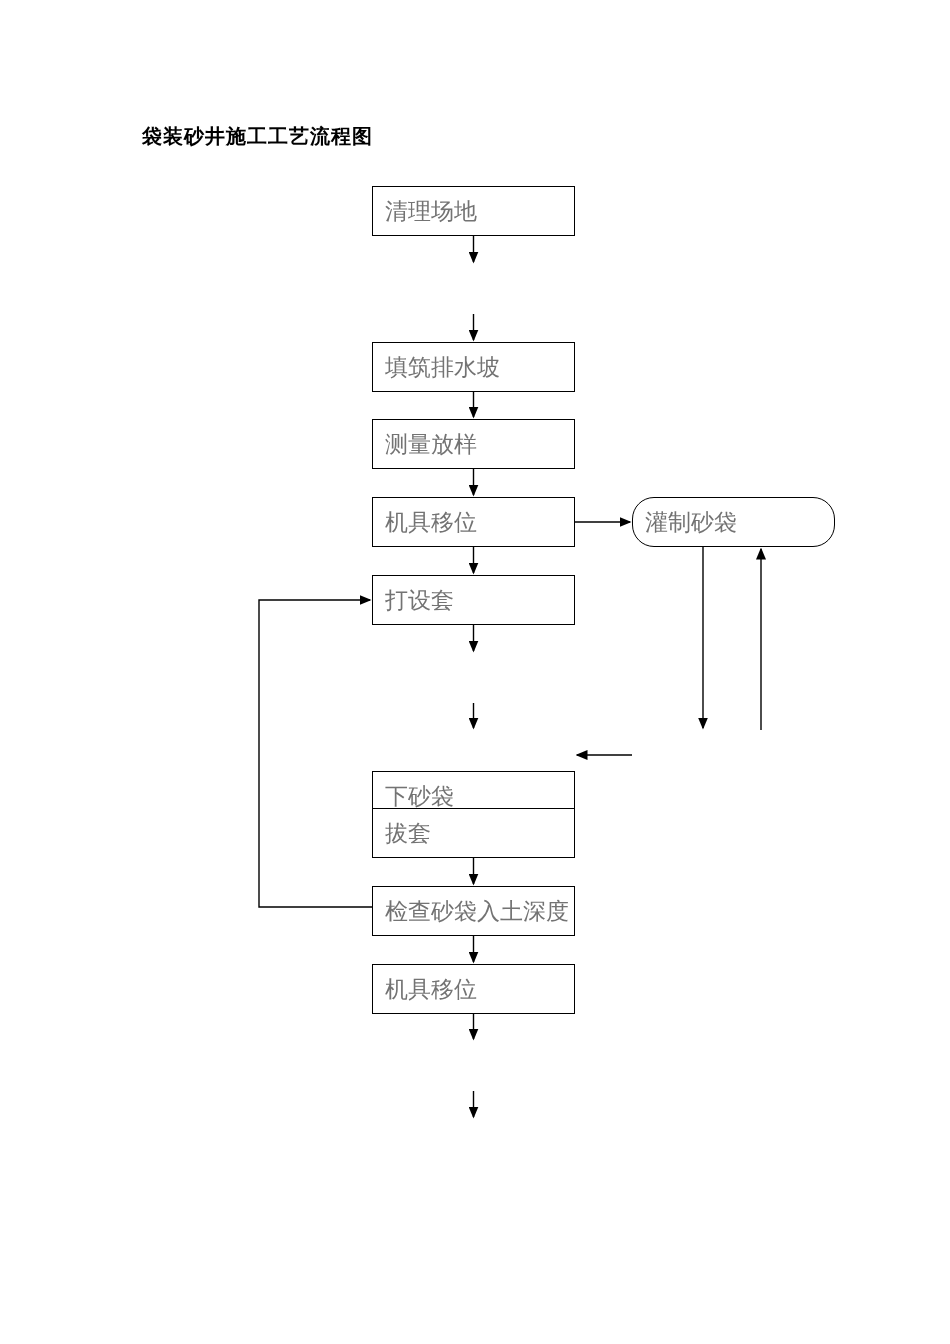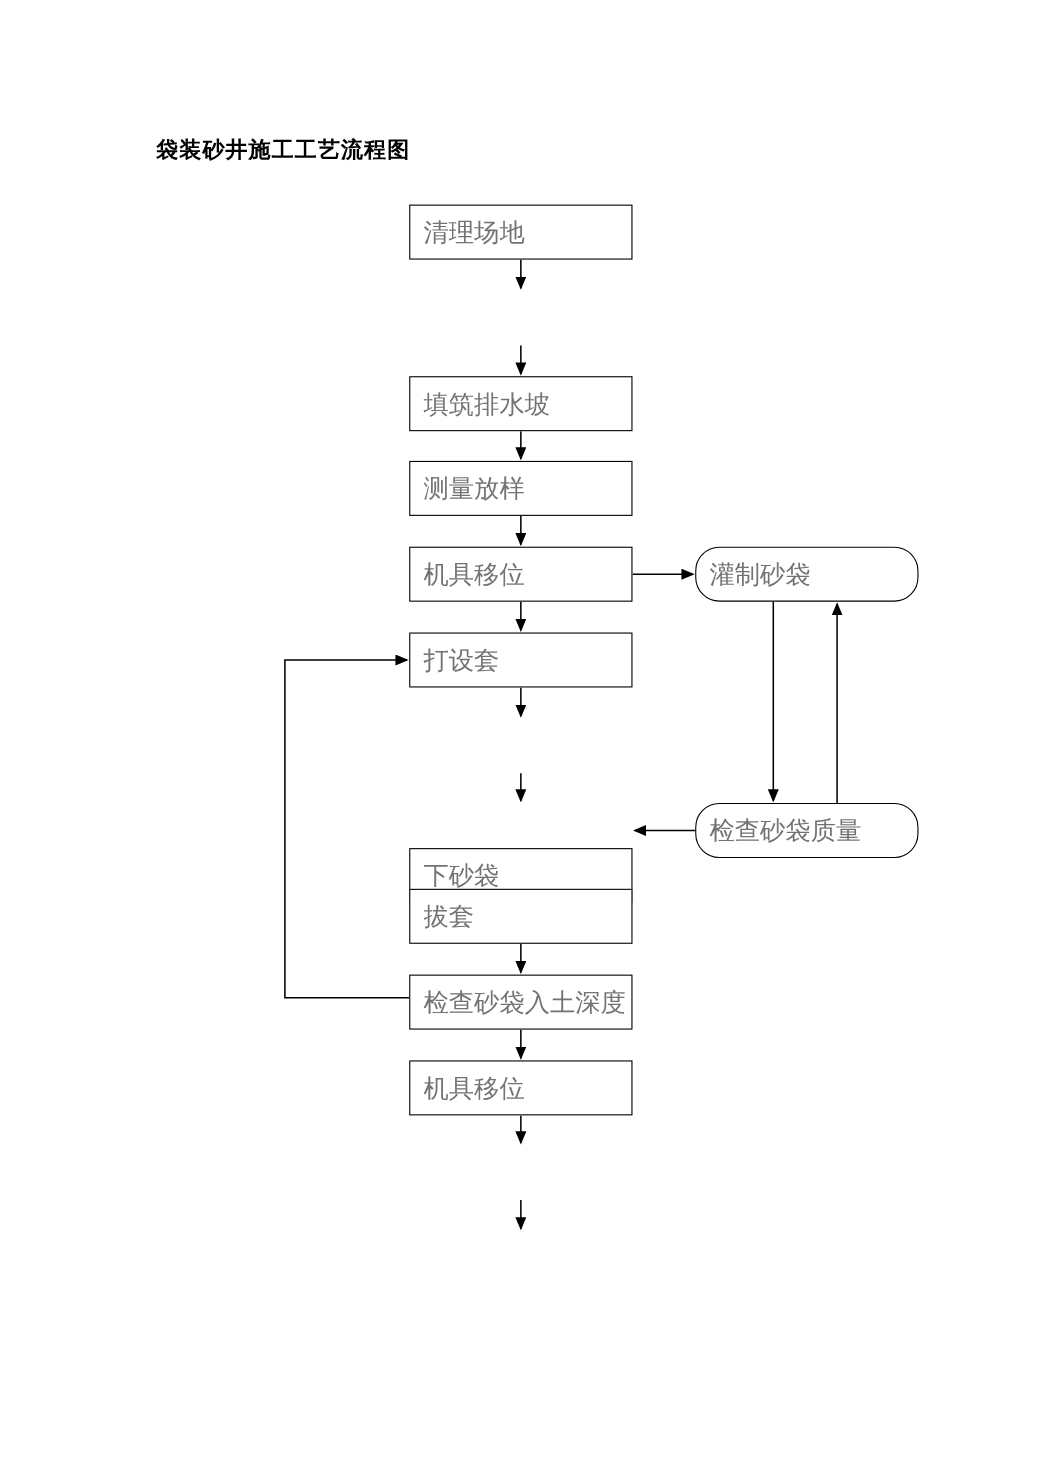--- a/index.html
+++ b/index.html
@@ -95,15 +95,14 @@
   <div class="node main-col" style="top:342px">填筑排水坡</div>
   <div class="node main-col" style="top:419px">测量放样</div>
   <div class="node main-col" style="top:497px">机具移位</div>
   <div class="node main-col" style="top:575px">打设套</div>
   <div class="node main-col" style="top:771px">下砂袋</div>
   <div class="node main-col" style="top:808px">拔套</div>
   <div class="node main-col" style="top:886px">检查砂袋入土深度</div>
   <div class="node main-col" style="top:964px">机具移位</div>
 
   <div class="node side-col" style="top:497px">灌制砂袋</div>
-  <div class="node side-col" style="top:730px">检查砂袋质量</div>
 
 </div>
 
 </body></html>

